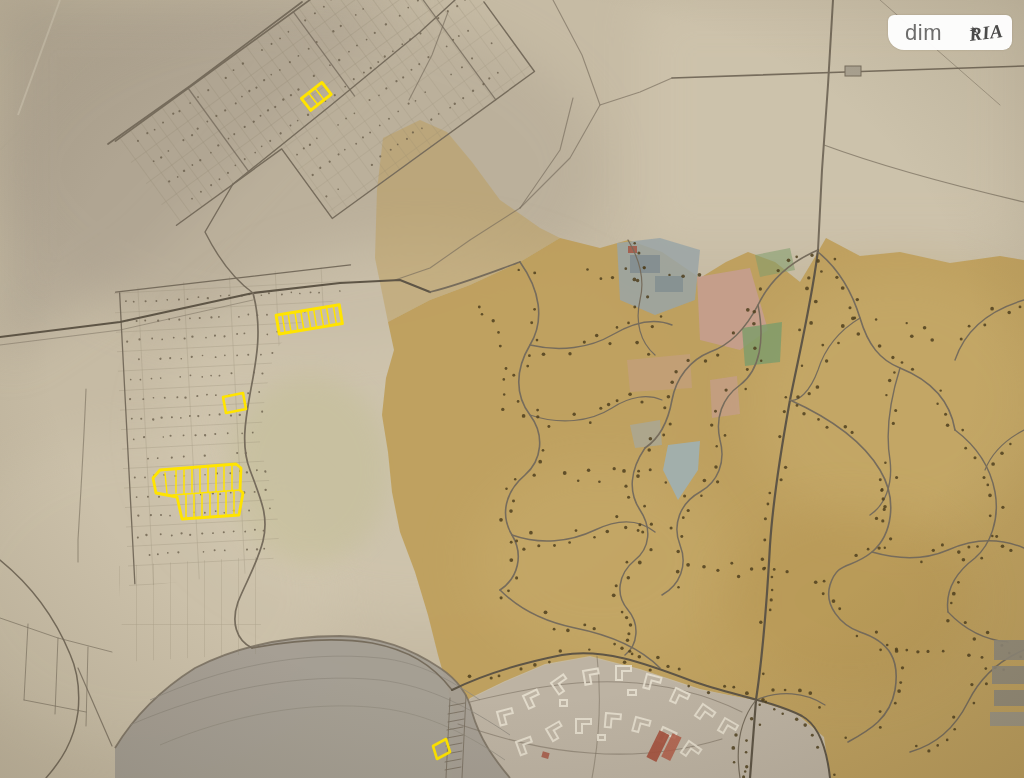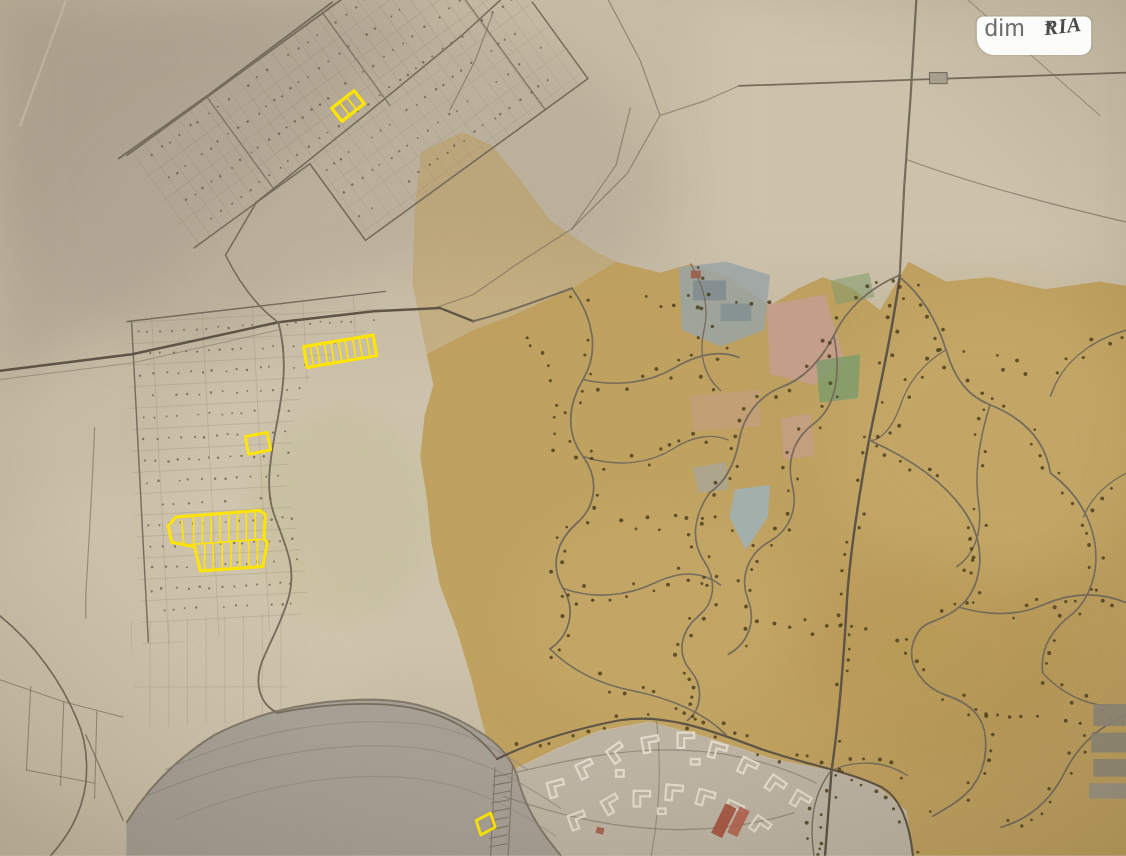--- a/index.html
+++ b/index.html
@@ -23,23 +23,23 @@
   .f-nb{fill:var(--neighborhood,#bdb3a3);}
   .s-road{stroke:var(--road,#766c5c);fill:none;stroke-linecap:round;stroke-linejoin:round;}
   .s-road-dark{stroke:var(--road-dark,#5e5546);fill:none;stroke-linecap:round;stroke-linejoin:round;}
   .s-parcel{stroke:var(--parcel-line,#8a7f6a);fill:none;}
   .s-shore{stroke:var(--road,#766c5c);fill:none;opacity:.8;}
   .s-bldg{stroke:var(--building-outline,#e6dfcf);fill:none;stroke-width:2;}
   .s-hl{stroke:var(--highlight,#ffe400);fill:none;stroke-linejoin:round;stroke-linecap:round;}
   .guide{stroke:none !important;fill:none !important;}
 
   
-  .badge{position:absolute;left:888px;top:15px;width:104px;height:35px;
+  .badge{position:absolute;left:888px;top:15px;width:124px;height:35px;
          background:var(--badge-bg,#fff);opacity:.96;border-radius:6px 6px 9px 16px;
-         display:flex;align-items:flex-start;box-shadow:0 0 2px rgba(80,70,50,.25);}
+         display:flex;align-items:center;box-shadow:0 0 2px rgba(80,70,50,.25);}
   .badge-dim{flex:1;display:flex;align-items:center;justify-content:center;
              font-size:22px;line-height:1;color:var(--badge-text,#6a6a6a);letter-spacing:.5px;}
   .badge-sep{width:1px;background:#c8c8c4;}
   .badge-ria{width:52px;position:relative;display:flex;align-items:center;justify-content:center;}
   .badge-ria b{font-family:"Liberation Serif",serif;font-style:italic;font-weight:700;
                font-size:19px;line-height:1;color:var(--badge-logo,#474747);
                transform:rotate(-7deg);letter-spacing:.5px;}
   .badge-ria .star{position:absolute;top:1px;left:9px;font-style:normal;font-size:11px;
                    color:var(--badge-logo,#474747);transform:rotate(-18deg);}
 </style>

